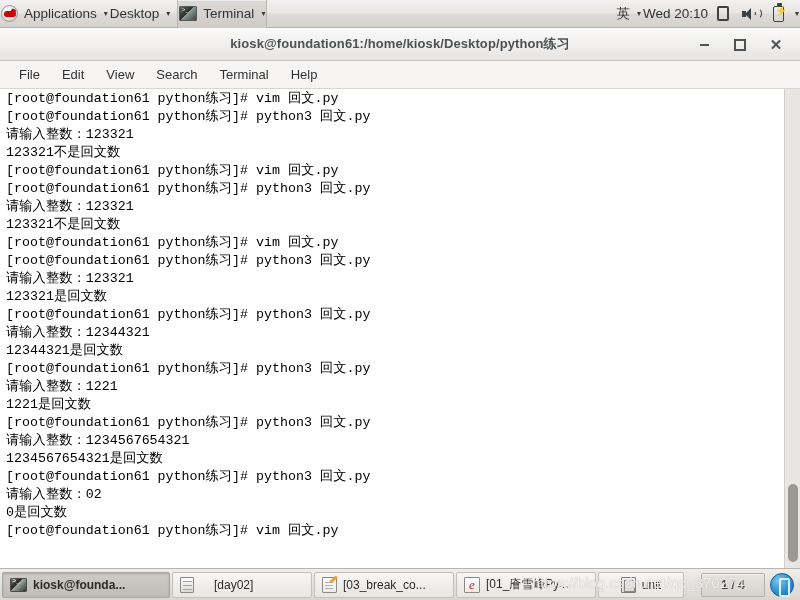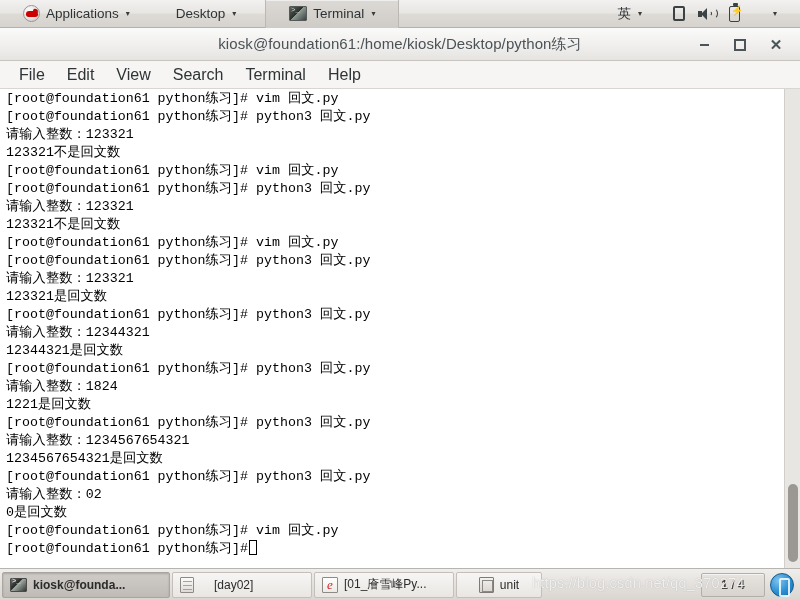--- a/index.html
+++ b/index.html
@@ -9,21 +9,21 @@
     background:#ffffff;
   }
   
   #top-panel{
     position:absolute; left:0; top:0; width:800px; height:28px;
     background:linear-gradient(to bottom,#f2f1f0 0%,#e8e6e3 48%,#dedbd7 52%,#d6d3cf 100%);
     border-bottom:1px solid #b5b2ad;
     display:flex; align-items:center;
   }
   .panel-btn{
-    display:flex; align-items:center; height:28px; padding:0 23px; gap:6px;
+    display:flex; align-items:center; height:28px; padding:0 1px; gap:6px;
     font-size:13.5px; color:#2e3436; cursor:default; white-space:nowrap;
   }
   .panel-btn .caret{ font-size:8px; color:#3a3a3a; margin-left:1px; }
   .rh-logo{
     width:17px;height:17px;border-radius:50%;
     background:radial-gradient(circle at 35% 32%, #fdfdfd 0%, #e6e4e1 55%, #bdbab6 100%);
     border:1px solid #9a9792; position:relative; overflow:hidden;
   }
   .rh-logo::before{
     content:""; position:absolute; left:2px; top:5px; width:12px; height:6px;
@@ -78,36 +78,36 @@
     position:absolute; left:0; top:28px; width:800px; height:540px;
     background:#f6f5f4; display:flex; flex-direction:column;
   }
   #titlebar{
     height:33px; position:relative;
     background:linear-gradient(to bottom,#fafafa 0%,#f0efed 55%,#e6e4e1 100%);
     border-bottom:1px solid #c8c5c0;
     display:flex; align-items:center; justify-content:center;
   }
   #window-title{
-    font-size:15px; font-weight:normal; color:#4b5256; letter-spacing:.1px;
+    font-size:13px; font-weight:bold; color:#4b5256; letter-spacing:.1px;
   }
   #win-controls{ position:absolute; right:6px; top:0; height:33px; display:flex; align-items:center; }
   .wc{
     width:36px;height:33px;display:flex;align-items:center;justify-content:center;
     color:#4b5558; font-size:14px; cursor:default;
   }
   .wc.min::after{ content:""; width:9px;height:2px;background:#4b5558; }
   .wc.max::after{ content:""; width:8px;height:8px;border:2px solid #4b5558; }
   .wc.close{ font-size:15px; font-weight:bold; }
   #menubar{
     height:28px; background:#f6f5f4; border-bottom:1px solid #d9d6d1;
     display:flex; align-items:center; padding-left:8px;
   }
   .menu-item{
-    font-size:16px; color:#2e3436; padding:0 11px; height:28px;
+    font-size:13px; color:#2e3436; padding:0 11px; height:28px;
     display:flex; align-items:center; cursor:default;
   }
   
   #term-wrap{ flex:1; display:flex; background:#ffffff; position:relative; overflow:hidden; }
   #term{
     flex:1; position:relative;
     font-family:"Liberation Mono","DejaVu Sans Mono",monospace;
     font-size:13.3px; line-height:18px; color:#000000;
     padding:1px 0 0 6px; overflow:hidden;
   }
@@ -224,20 +224,23 @@
   <div class="panel-btn" id="panel-window-btn">
     <span class="mini-term"></span>
     <span>Terminal</span>
     <span class="caret">▾</span>
   </div>
 
   <div id="panel-right">
     <div class="panel-btn">
       <span>英</span>
       <span class="caret">▾</span>
+    </div>
+    <div class="panel-btn">
+      <span>Wed 20:10</span>
     </div>
     <div class="tray-icon">
         <span class="ico-display"></span>
       </div>
     <div class="tray-icon">
       <span class="ico-vol">
           <i class="spk"></i>
           <i class="cone"></i>
           <i class="w1"></i>
           <i class="w2"></i>
@@ -283,46 +286,49 @@
       <div class="tline">请输入整数：123321</div>
       <div class="tline">123321不是回文数</div>
       <div class="tline">[root@foundation61 python练习]# vim 回文.py</div>
       <div class="tline">[root@foundation61 python练习]# python3 回文.py</div>
       <div class="tline">请输入整数：123321</div>
       <div class="tline">123321是回文数</div>
       <div class="tline">[root@foundation61 python练习]# python3 回文.py</div>
       <div class="tline">请输入整数：12344321</div>
       <div class="tline">12344321是回文数</div>
       <div class="tline">[root@foundation61 python练习]# python3 回文.py</div>
-      <div class="tline">请输入整数：1824</div>
+      <div class="tline">请输入整数：1221</div>
       <div class="tline">1221是回文数</div>
       <div class="tline">[root@foundation61 python练习]# python3 回文.py</div>
       <div class="tline">请输入整数：1234567654321</div>
       <div class="tline">1234567654321是回文数</div>
       <div class="tline">[root@foundation61 python练习]# python3 回文.py</div>
       <div class="tline">请输入整数：02</div>
       <div class="tline">0是回文数</div>
       <div class="tline">[root@foundation61 python练习]# vim 回文.py</div>
-      <div class="tline"><span>[root@foundation61 python练习]#</span><span class="cursor-cell"></span></div>
     </div>
     <div id="scrollbar">
       <div id="scroll-thumb"></div>
     </div>
   </div>
 </div>
 
 <div id="taskbar">
   <div class="task-btn active tb-w1">
     <span class="ti ti-term"></span>
     <span>kiosk@founda...</span>
   </div>
   <div class="task-btn tb-w2">
     <span class="ti ti-file"></span>
     <span>[day02]</span>
   </div>
+  <div class="task-btn tb-w3">
+    <span class="ti ti-note"></span>
+    <span>[03_break_co...</span>
+  </div>
   <div class="task-btn tb-w4">
     <span class="ti ti-e">e</span>
     <span>[01_廥雪峰Py...</span>
   </div>
   <div class="task-btn tb-w5">
     <span class="ti ti-arch"></span>
     <span>unit</span>
   </div>
 
   <div id="workspace">

